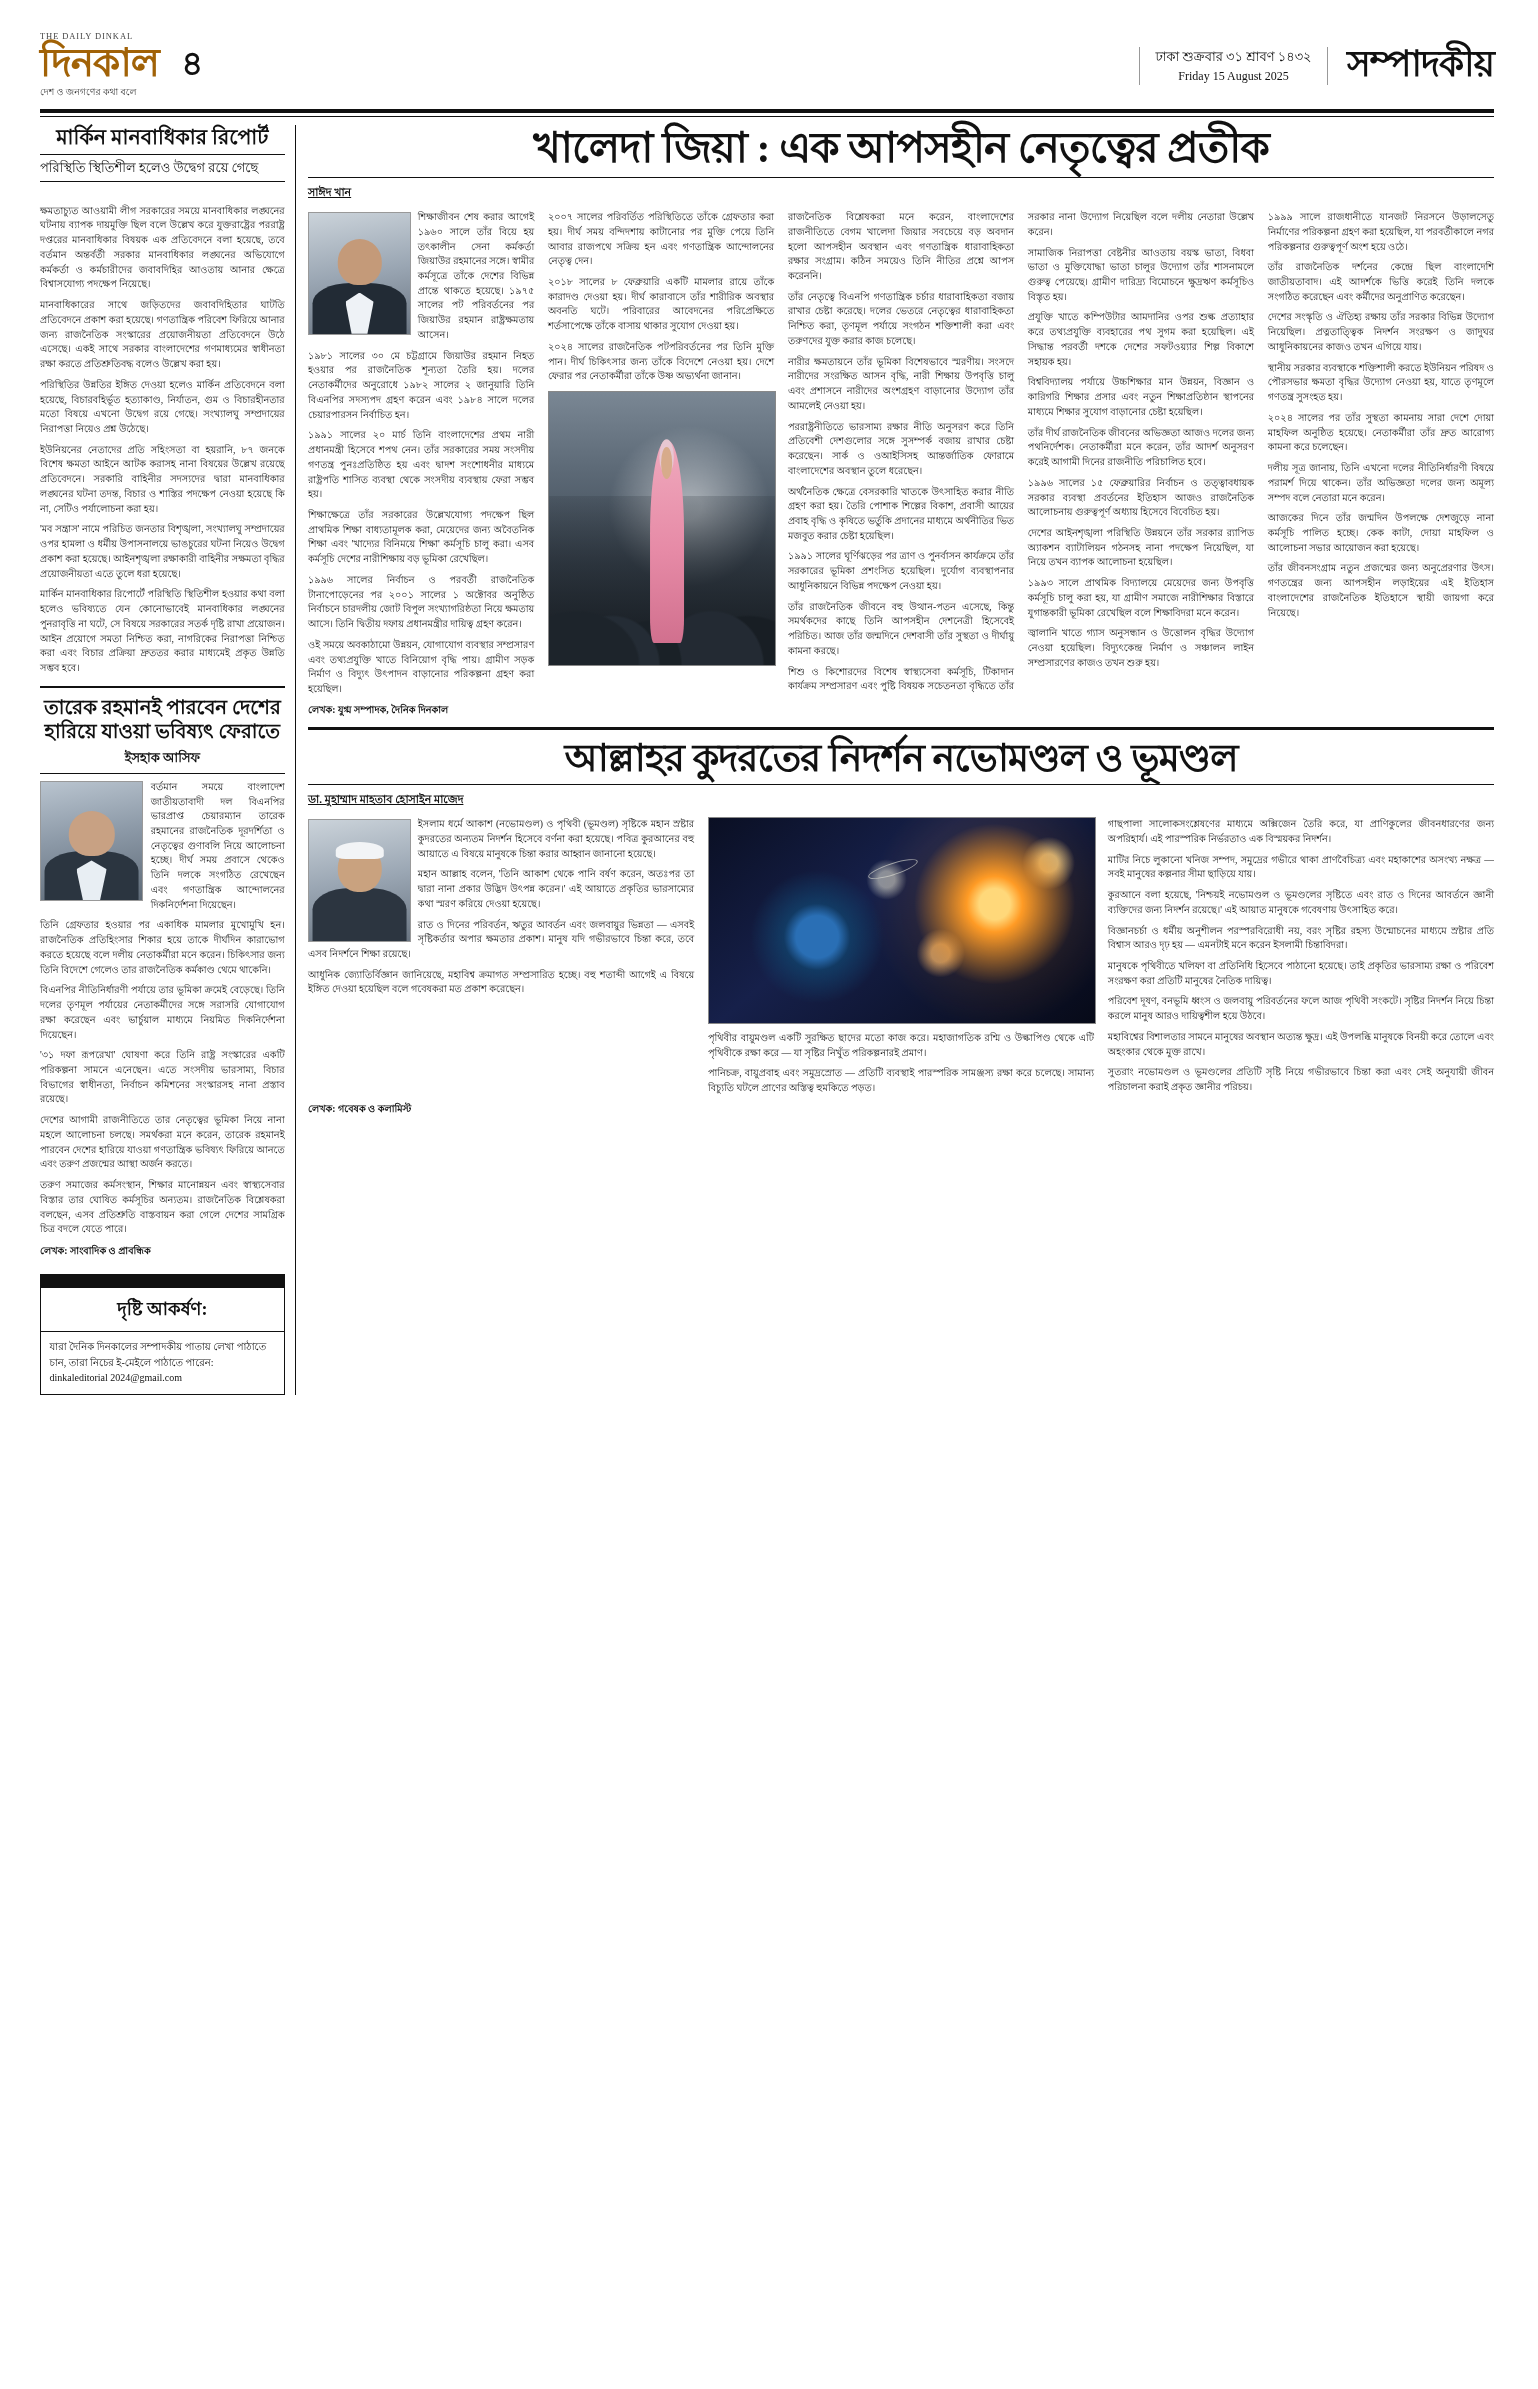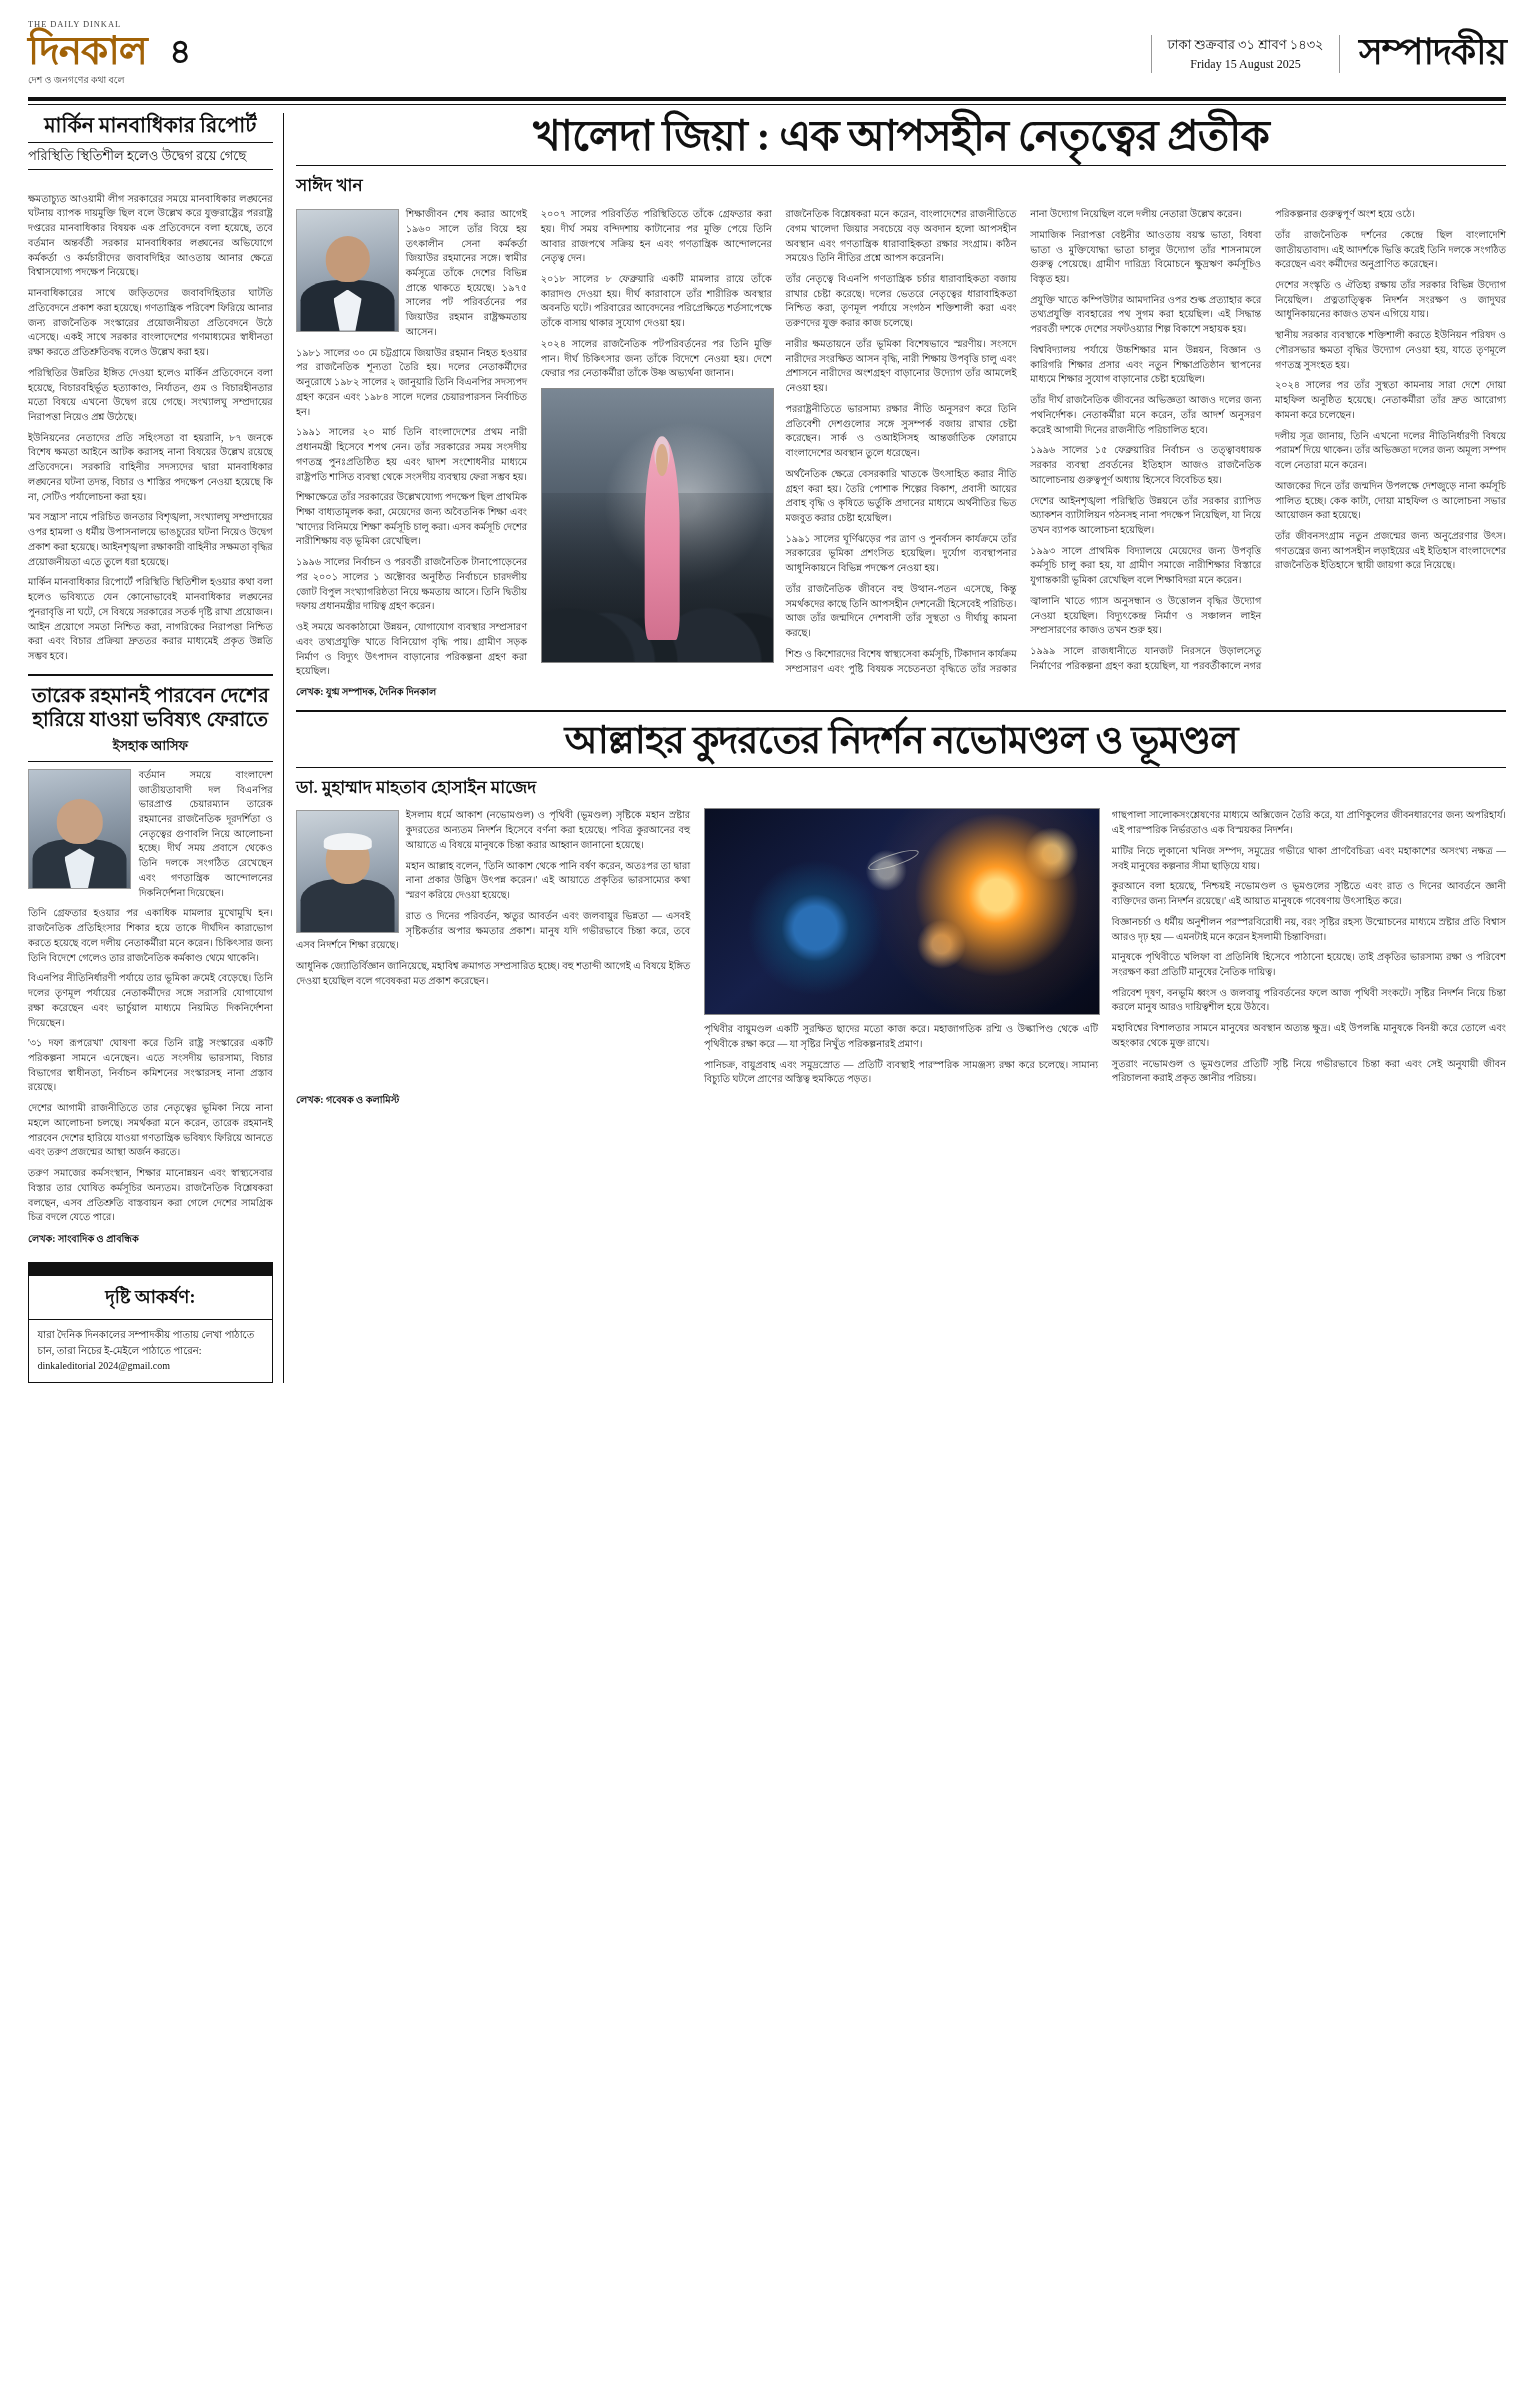--- a/index.html
+++ b/index.html
@@ -11,21 +11,21 @@
     width: 1538px;
     height: 2389px;
     font-family: "Liberation Serif", serif;
     color: #111;
     overflow: hidden;
   }
   .page {
     position: relative;
     width: 1534px;
     height: 2389px;
-    padding: 4px;
+    padding: 16px;
     box-sizing: border-box;
   }
 
   
   .masthead {
     display: flex;
     align-items: stretch;
     padding: 15.4px 24px 5.1px 24px;
     box-sizing: border-box;
   }
@@ -230,23 +230,24 @@
     line-height: 1.12;
     letter-spacing: -0.9px;
     margin: 0 0 5.1px 0;
   }
   .rule-under-head {
     height: 0.9px;
     background: #111;
     margin-bottom: 6px;
   }
   .byline-l {
-    font-size: 17px;
+    font-size: 11px;
     font-weight: bold;
     margin-bottom: 6.8px;
+    text-decoration: underline;
   }
   .cols-5 {
     column-count: 5;
     column-gap: 13.7px;
     column-rule: none;
   }
   .cols-3 {
     column-count: 3;
     column-gap: 13.7px;
   }

